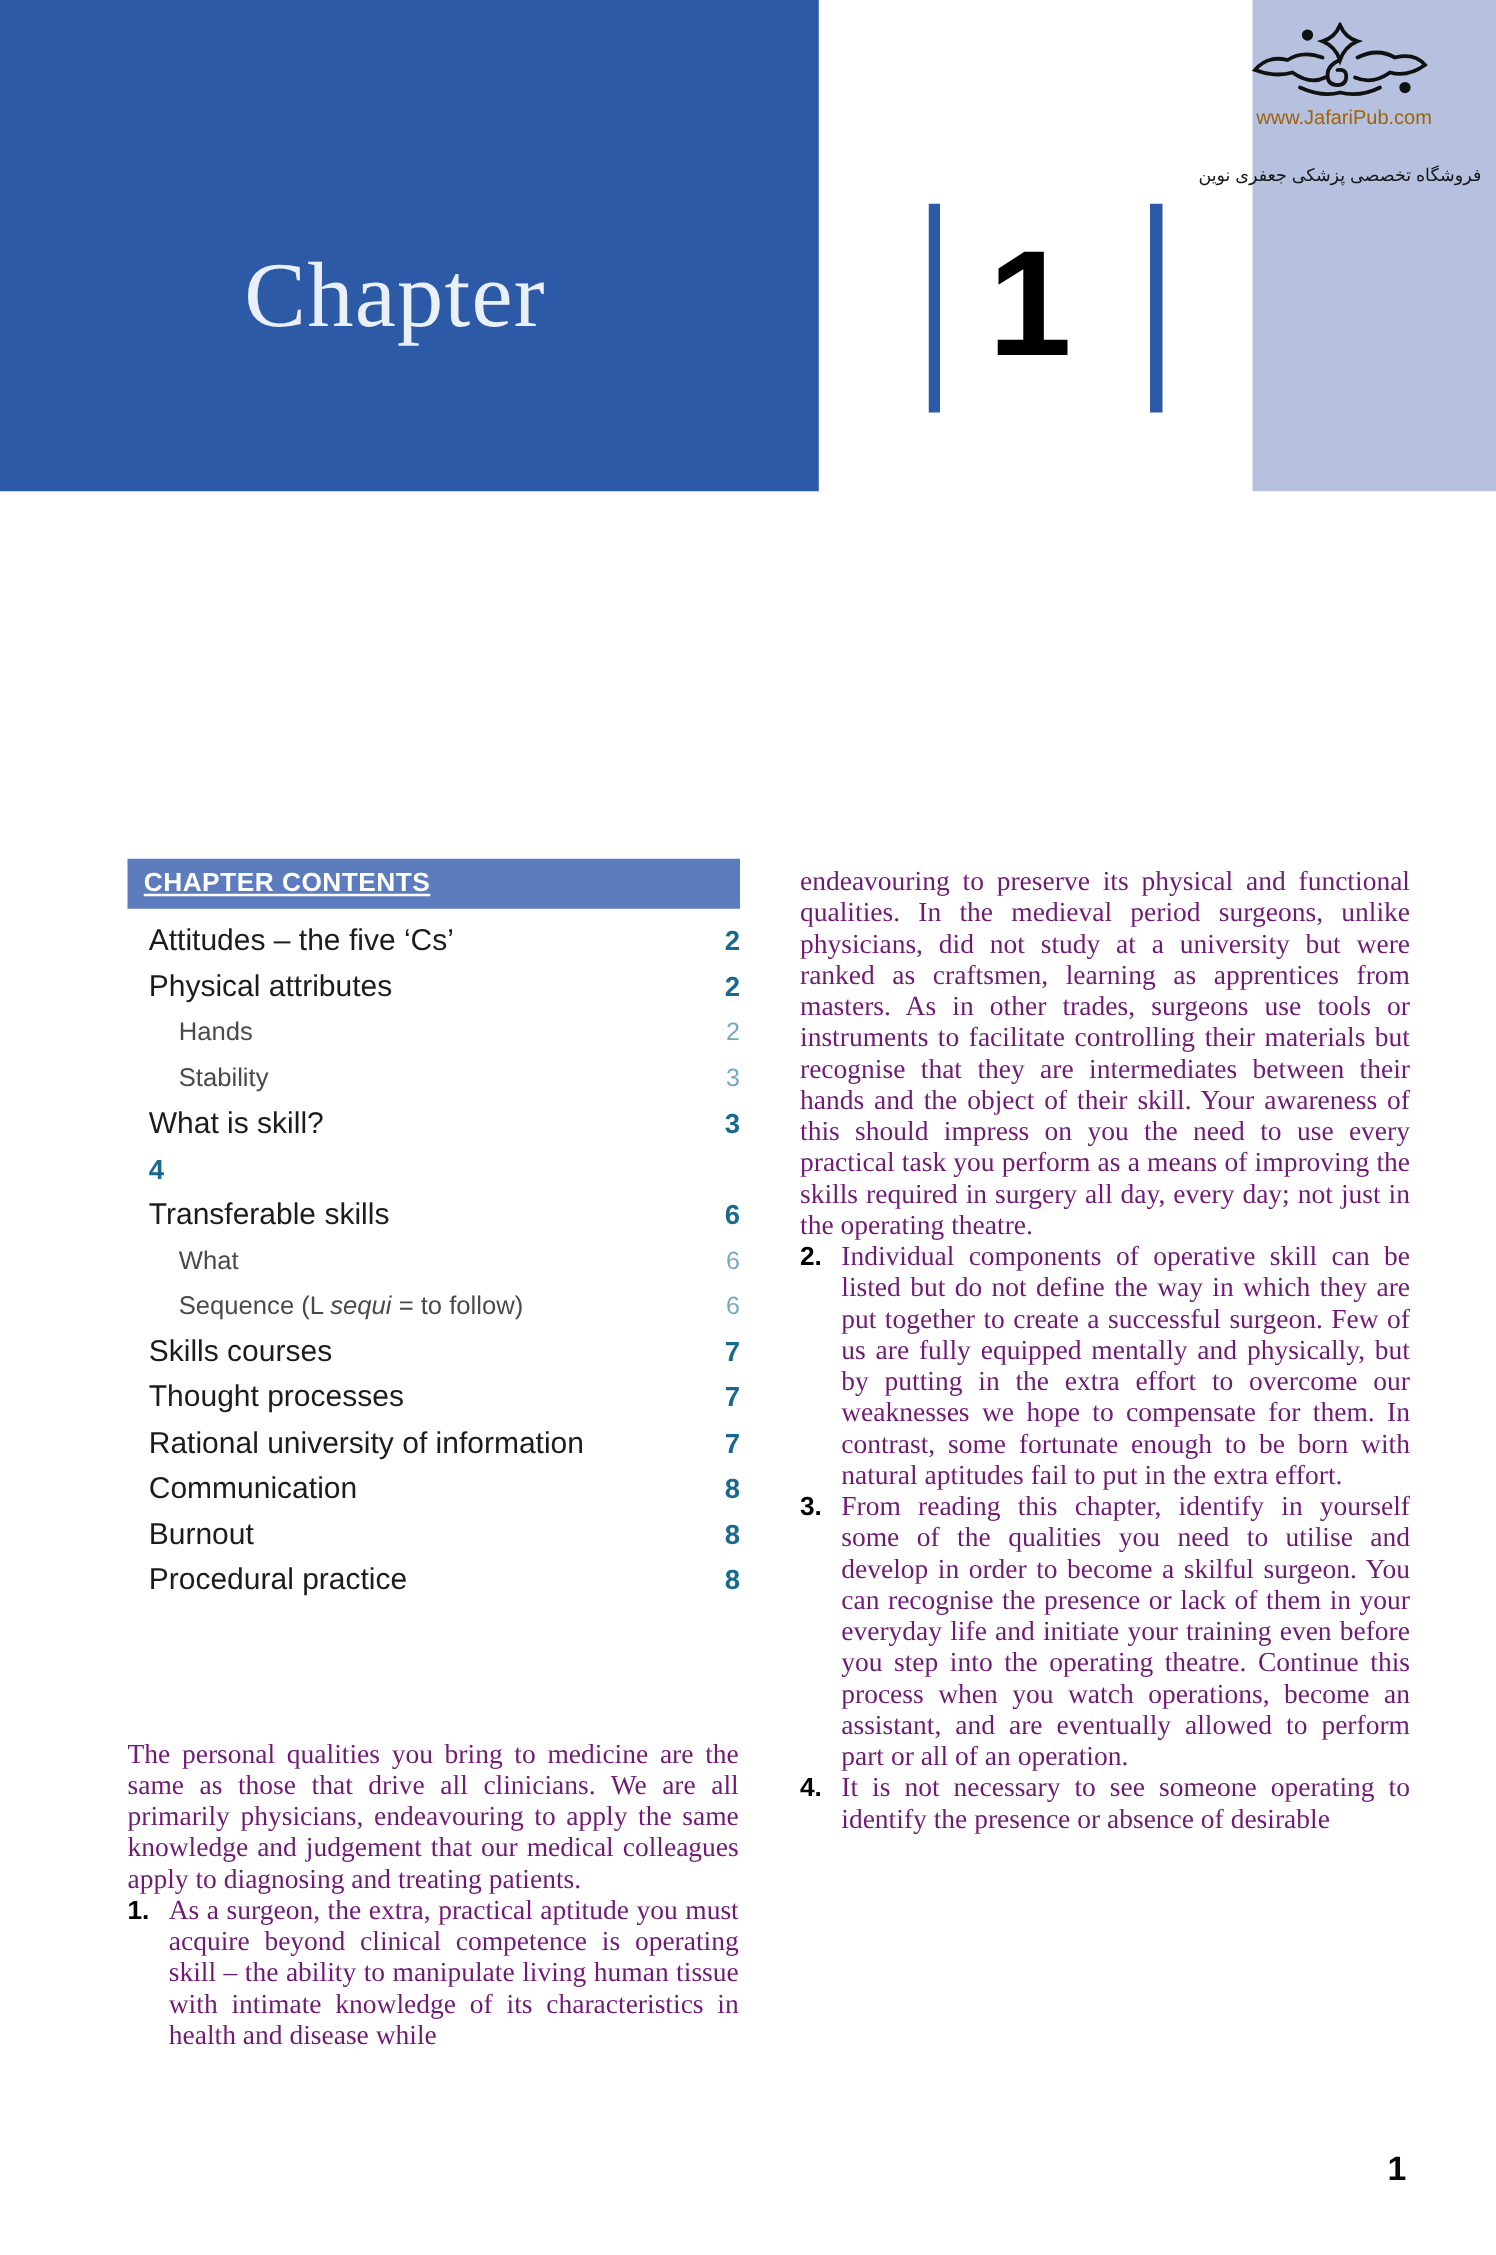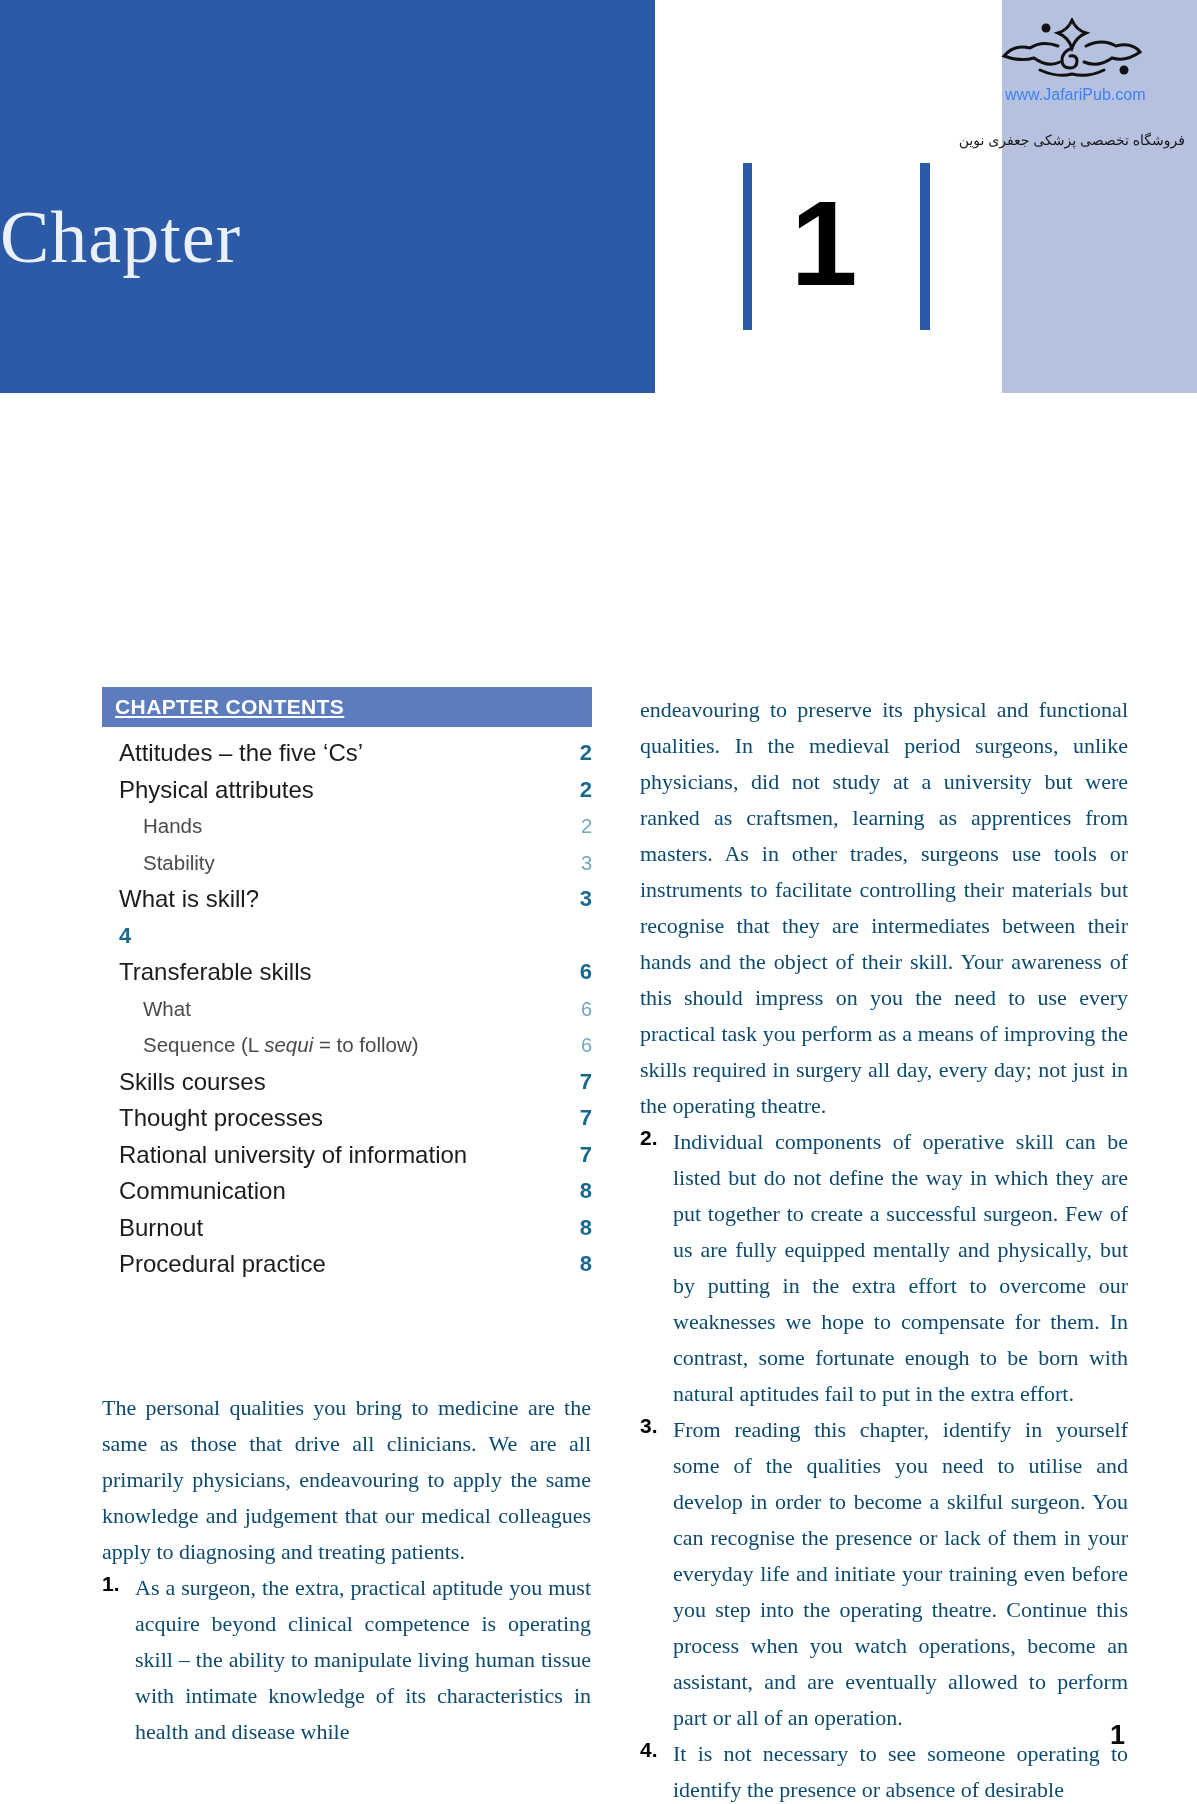--- a/index.html
+++ b/index.html
@@ -2,33 +2,33 @@
 <html><head>
 <meta charset="utf-8">
 <style>
   html,body{margin:0;padding:0;background:#ffffff;}
   .page{position:relative;width:1197px;height:1804px;background:#ffffff;overflow:hidden;
         font-family:"Liberation Serif",serif;}
 
   
   .band-blue{position:absolute;left:0;top:0;width:655px;height:393px;background:#2c5aa6;}
   .band-lavender{position:absolute;left:1002px;top:0;width:195px;height:393px;background:#b6c1df;}
-  .chapter-word{position:absolute;left:0;top:200px;width:632px;text-align:left;
+  .chapter-word{position:absolute;left:0;top:200px;width:632px;text-align:center;
         font-family:"Liberation Serif",serif;font-size:74px;line-height:1;color:#eaf0f9;
         letter-spacing:1px;}
   .num-bar{position:absolute;top:163px;width:9px;height:167px;background:#2c5aa6;}
   .bar-left{left:743px;}
   .bar-right{left:920px;width:10px;}
   .chapter-number{position:absolute;left:768px;top:183px;width:112px;text-align:center;
         font-family:"Liberation Sans",sans-serif;font-weight:bold;font-size:120px;line-height:1;
         color:#000;}
 
   .logo-svg{position:absolute;left:1000px;top:18px;width:144px;height:68px;}
   .logo-url{position:absolute;left:1005px;top:86px;width:136px;text-align:center;
-        font-family:"Liberation Sans",sans-serif;font-size:16px;color:#3b82f6;}
+        font-family:"Liberation Sans",sans-serif;font-size:16px;color:#a16207;}
   .logo-fa{position:absolute;right:12px;top:132px;width:290px;text-align:right;direction:rtl;
         font-family:"Liberation Sans",sans-serif;font-size:14px;color:#161616;}
 
   
   .page-title{position:absolute;left:97px;top:466px;font-family:"Liberation Serif",serif;
         font-size:63px;font-weight:bold;color:#0c0c0c;letter-spacing:.5px;}
 
   
   .toc{position:absolute;left:102px;top:687px;width:490px;}
   .toc-header{height:40px;background:#5d7cbd;color:#ffffff;
@@ -38,21 +38,21 @@
   .toc-row{display:flex;justify-content:space-between;height:36.5px;line-height:36.5px;
         font-family:"Liberation Sans",sans-serif;white-space:nowrap;}
   .toc-row.level-1{padding-left:17px;}
   .toc-row.level-2{padding-left:41px;gap:42px;}
   .toc-row.level-1 .toc-label{font-size:24px;color:#1c1c1c;}
   .toc-row.level-2 .toc-label{font-size:20.5px;color:#4a4a4a;}
   .toc-row.level-1 .toc-page{font-weight:bold;color:#19698f;font-size:22px;}
   .toc-row.level-2 .toc-page{color:#74a7c0;font-size:20px;}
 
   
-  .body-text{font-size:22px;line-height:36px;text-align:justify;color:#0c4a6e;}
+  .body-text{font-size:22px;line-height:25px;text-align:justify;color:#701a75;}
   .col-left{position:absolute;left:102px;top:1390px;width:489px;}
   .col-right{position:absolute;left:640px;top:692px;width:488px;}
   .cont-para{margin-left:32px;}
   .list-item{display:flex;}
   .item-number{flex:none;width:33px;font-family:"Liberation Sans",sans-serif;font-weight:bold;
         font-size:21px;padding-top:2px;}
   .item-text{flex:1;}
 
   
   .page-number{position:absolute;left:1085px;top:1720px;width:40px;text-align:right;

